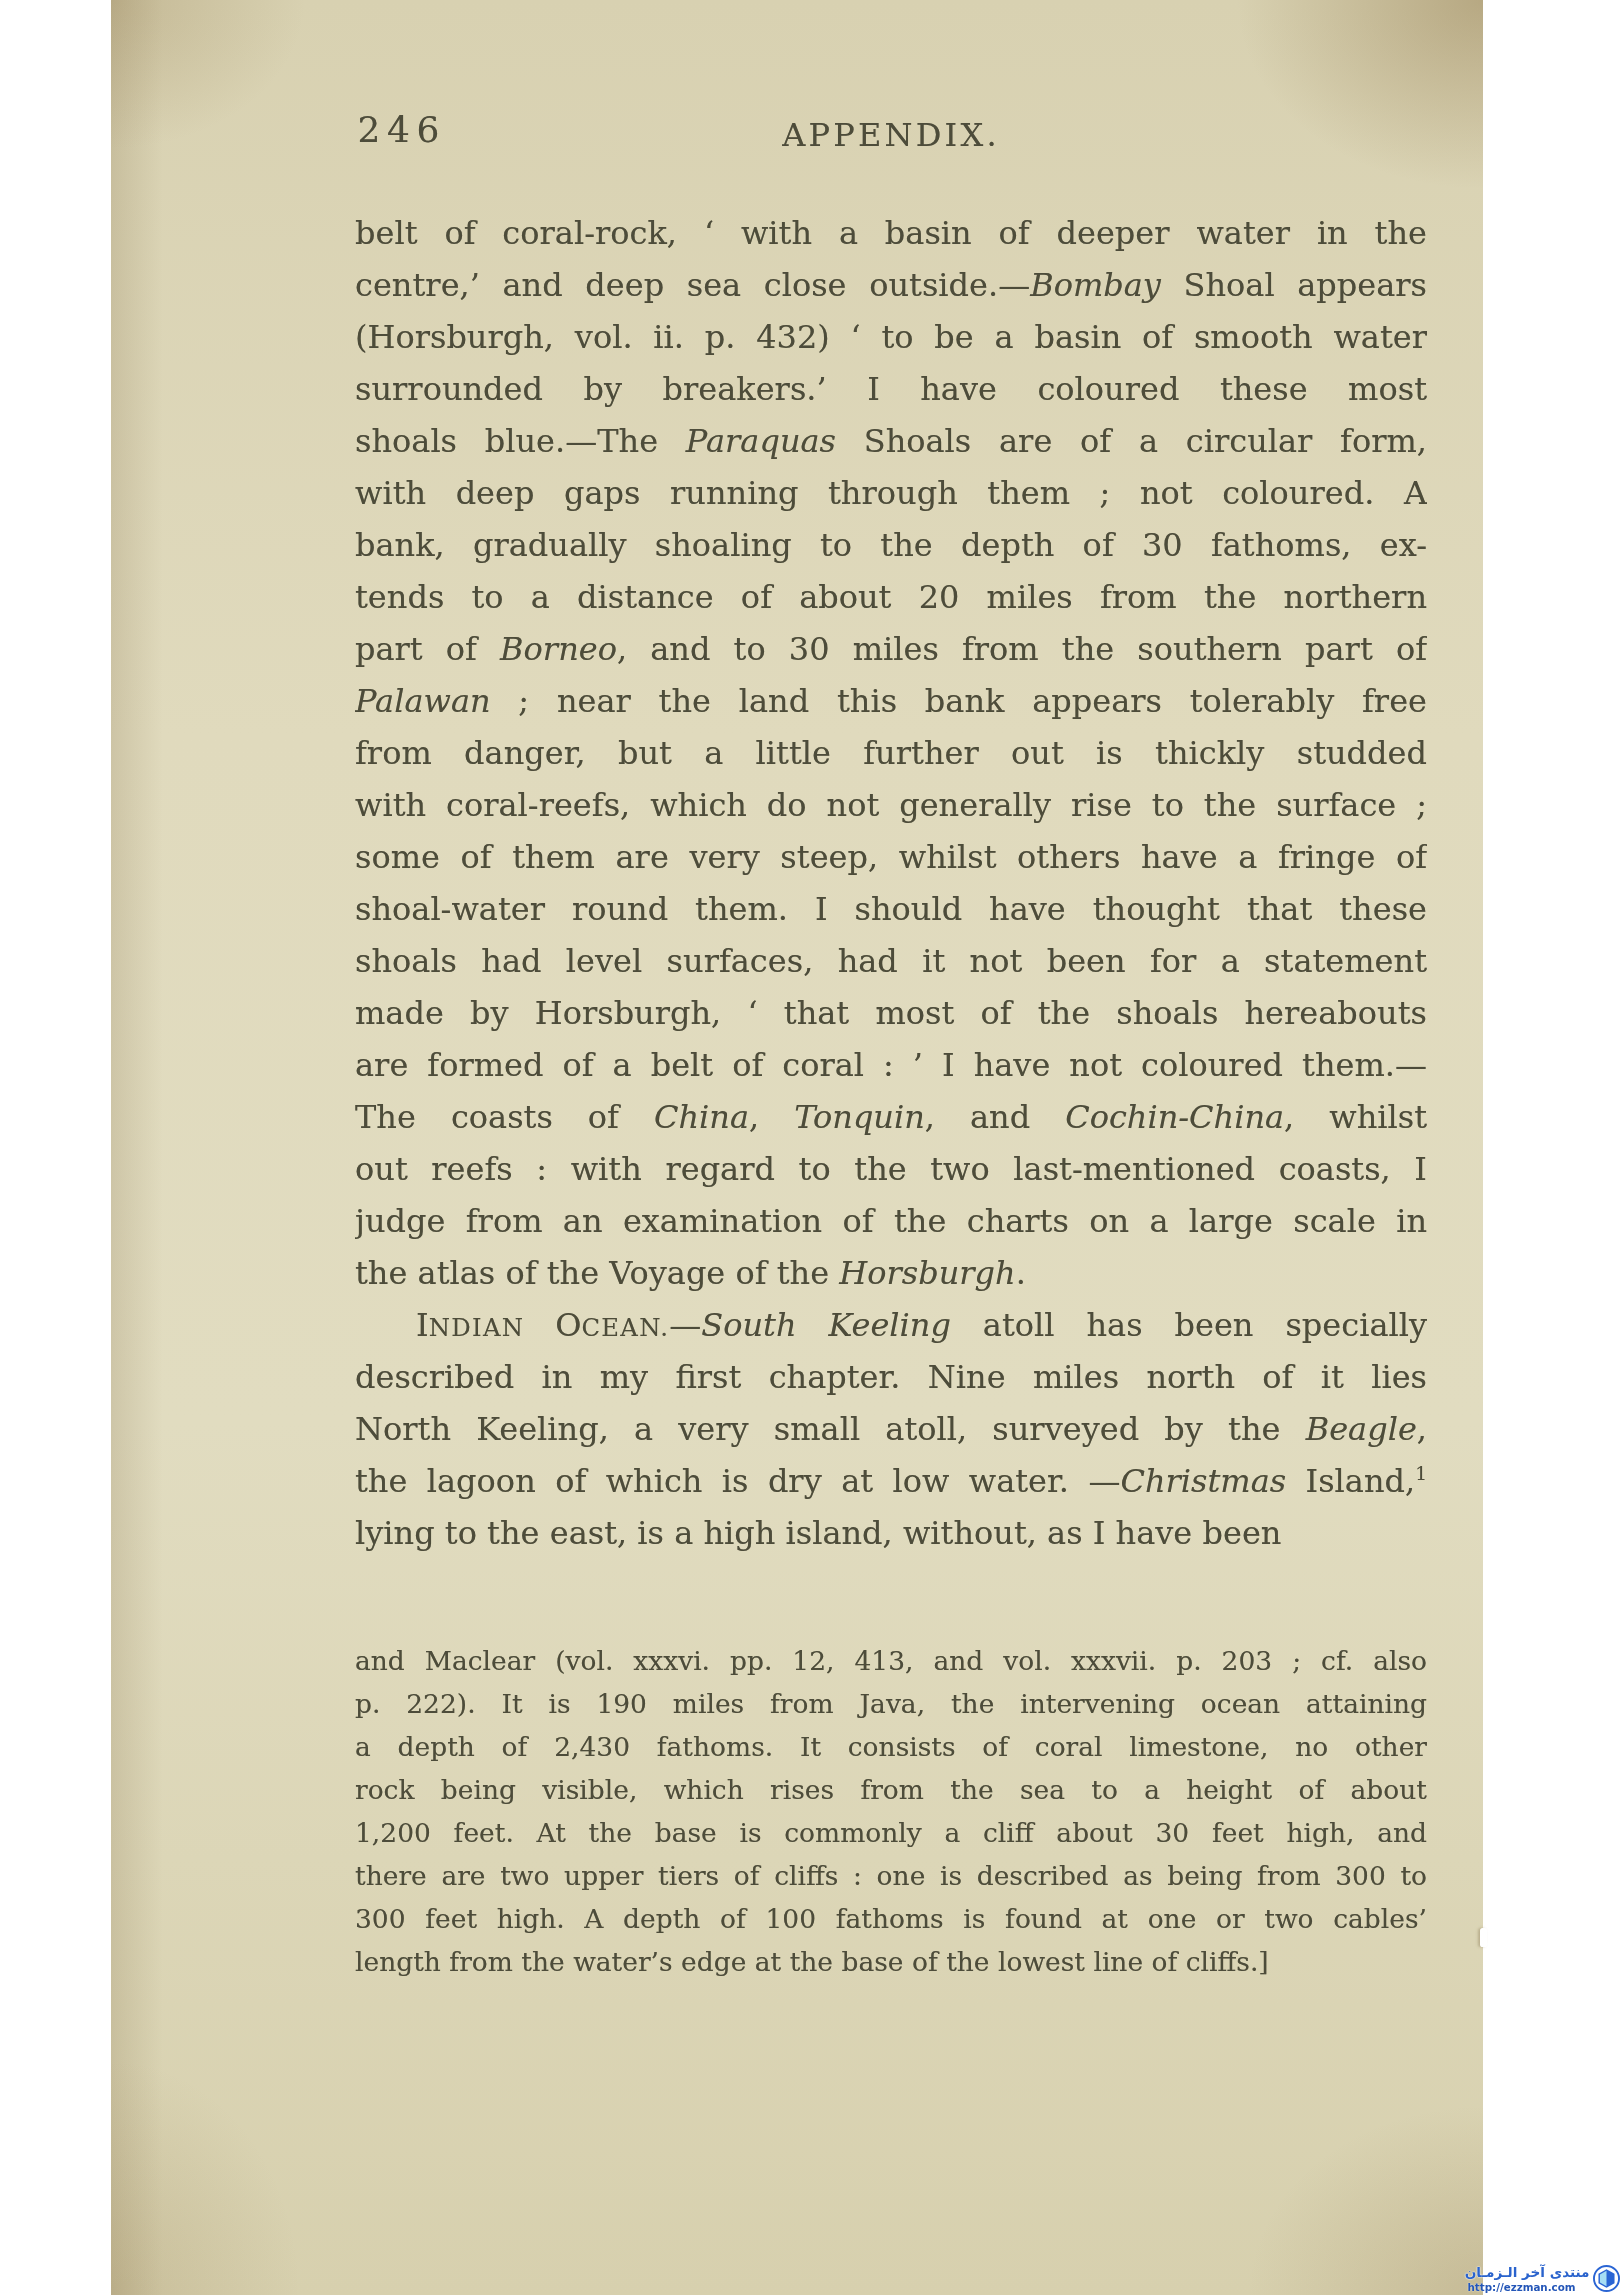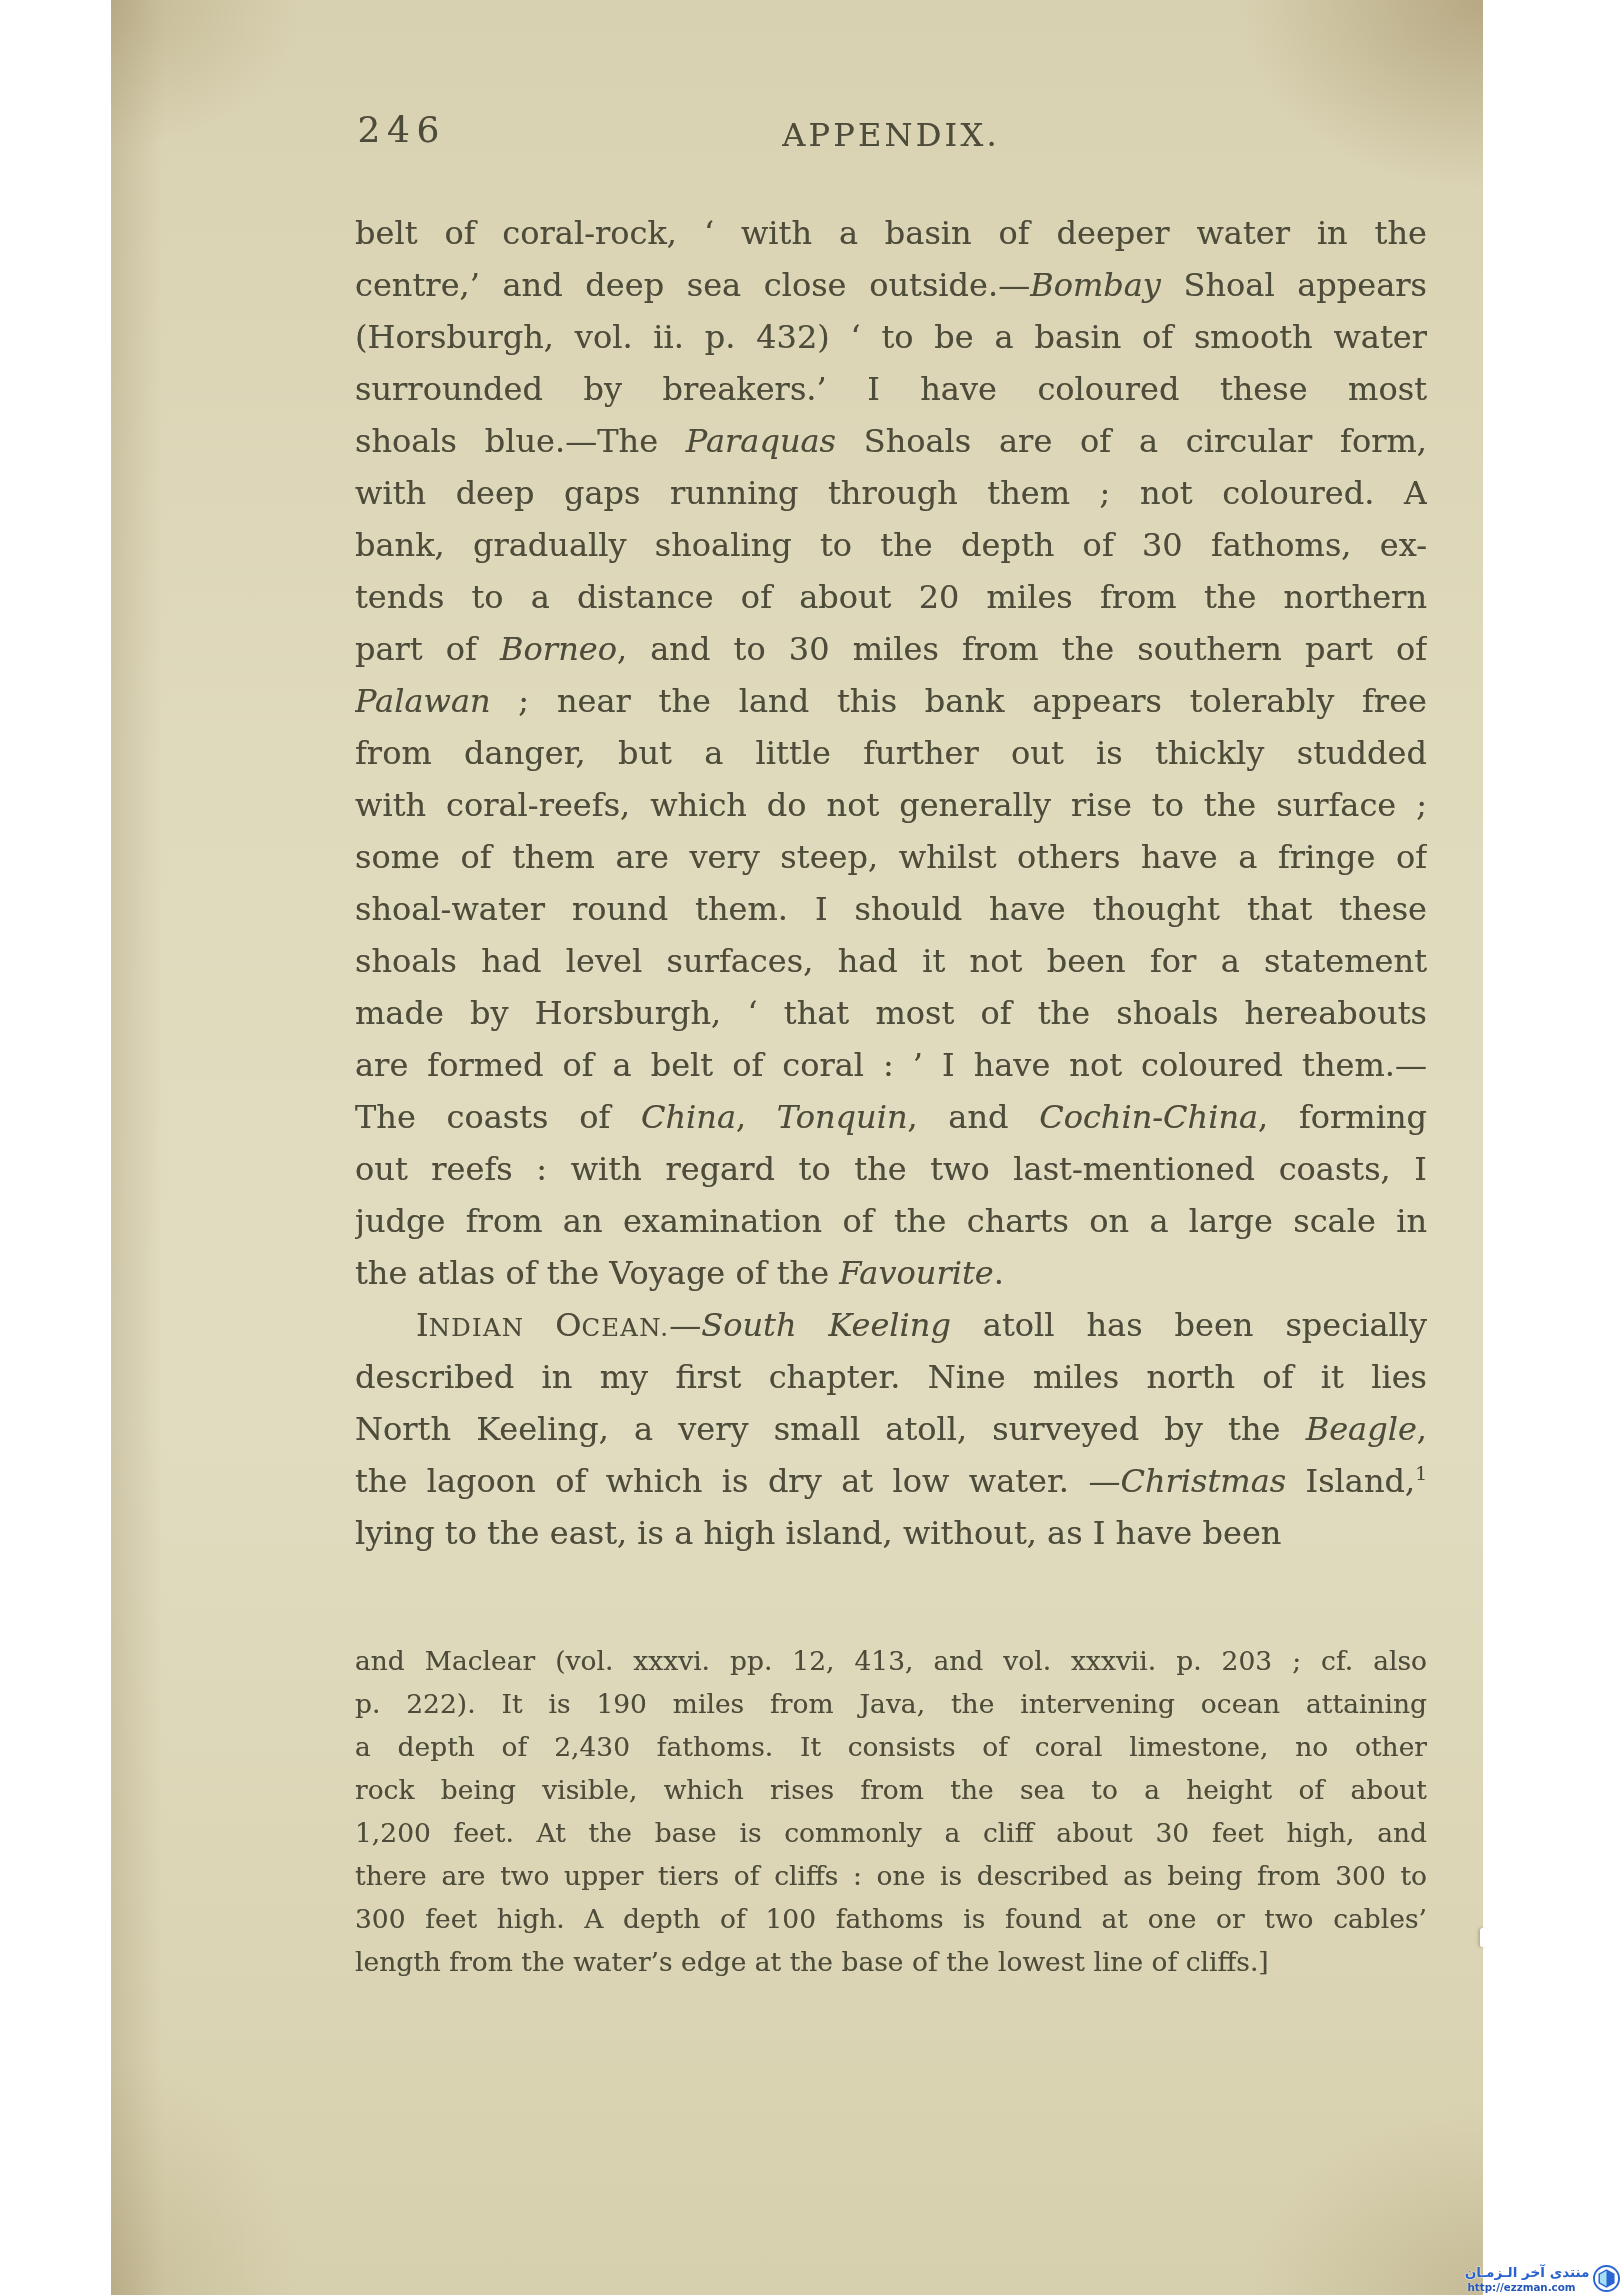--- a/index.html
+++ b/index.html
@@ -160,24 +160,24 @@
       <div class="line"><span>tends to a distance of about 20 miles from the northern</span></div>
       <div class="line"><span>part of </span><span class="seg-i">Borneo</span><span>, and to 30 miles from the southern part of</span></div>
       <div class="line"><span class="seg-i">Palawan</span><span> ; near the land this bank appears tolerably free</span></div>
       <div class="line"><span>from danger, but a little further out is thickly studded</span></div>
       <div class="line"><span>with coral-reefs, which do not generally rise to the surface ;</span></div>
       <div class="line"><span>some of them are very steep, whilst others have a fringe of</span></div>
       <div class="line"><span>shoal-water round them. I should have thought that these</span></div>
       <div class="line"><span>shoals had level surfaces, had it not been for a statement</span></div>
       <div class="line"><span>made by Horsburgh, ‘ that most of the shoals hereabouts</span></div>
       <div class="line"><span>are formed of a belt of coral : ’ I have not coloured them.—</span></div>
-      <div class="line"><span>The coasts of </span><span class="seg-i">China</span><span>, </span><span class="seg-i">Tonquin</span><span>, and </span><span class="seg-i">Cochin-China</span><span>, forming</span></div>
+      <div class="line"><span>The coasts of </span><span class="seg-i">China</span><span>, </span><span class="seg-i">Tonquin</span><span>, and </span><span class="seg-i">Cochin-China</span><span>, whilst</span></div>
       <div class="line"><span>out reefs : with regard to the two last-mentioned coasts, I</span></div>
       <div class="line"><span>judge from an examination of the charts on a large scale in</span></div>
-      <div class="line left"><span>the atlas of the Voyage of the </span><span class="seg-i">Favourite</span><span>.</span></div>
+      <div class="line left"><span>the atlas of the Voyage of the </span><span class="seg-i">Horsburgh</span><span>.</span></div>
       <div class="line indent"><span>I</span><span class="seg-sc">ndian </span><span>O</span><span class="seg-sc">cean.</span><span>—</span><span class="seg-i">South Keeling</span><span> atoll has been specially</span></div>
       <div class="line"><span>described in my first chapter. Nine miles north of it lies</span></div>
       <div class="line"><span>North Keeling, a very small atoll, surveyed by the </span><span class="seg-i">Beagle</span><span>,</span></div>
       <div class="line"><span>the lagoon of which is dry at low water. —</span><span class="seg-i">Christmas</span><span> Island,</span><span class="seg-sup">1</span></div>
       <div class="line left"><span>lying to the east, is a high island, without, as I have been</span></div>
     </div>
 
   <div id="footnote-block" class="ink">
       <div class="line"><span>and Maclear (vol. xxxvi. pp. 12, 413, and vol. xxxvii. p. 203 ; cf. also</span></div>
       <div class="line"><span>p. 222). It is 190 miles from Java, the intervening ocean attaining</span></div>

